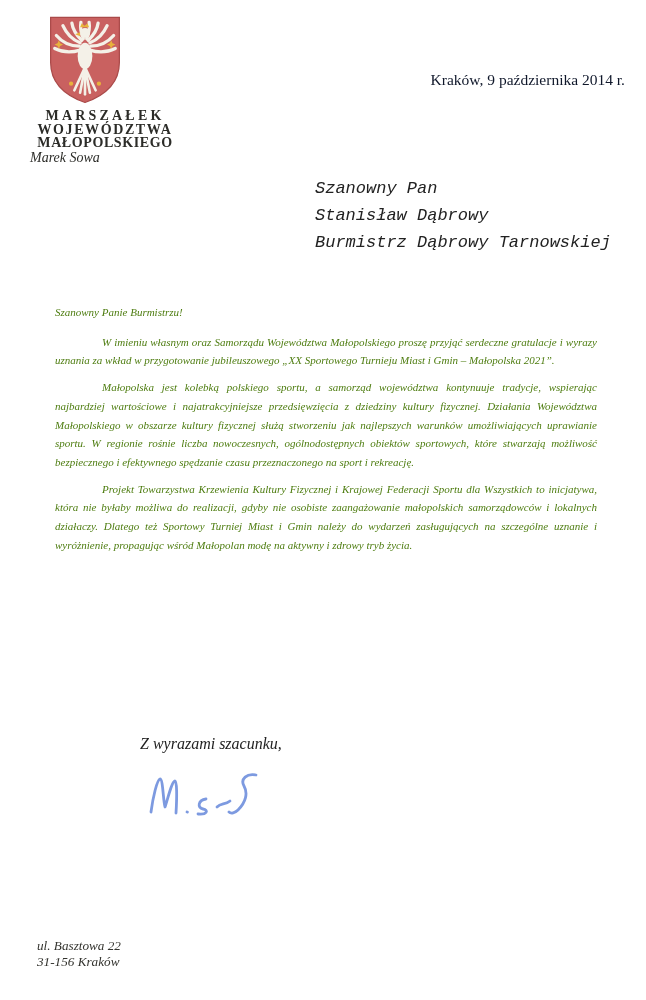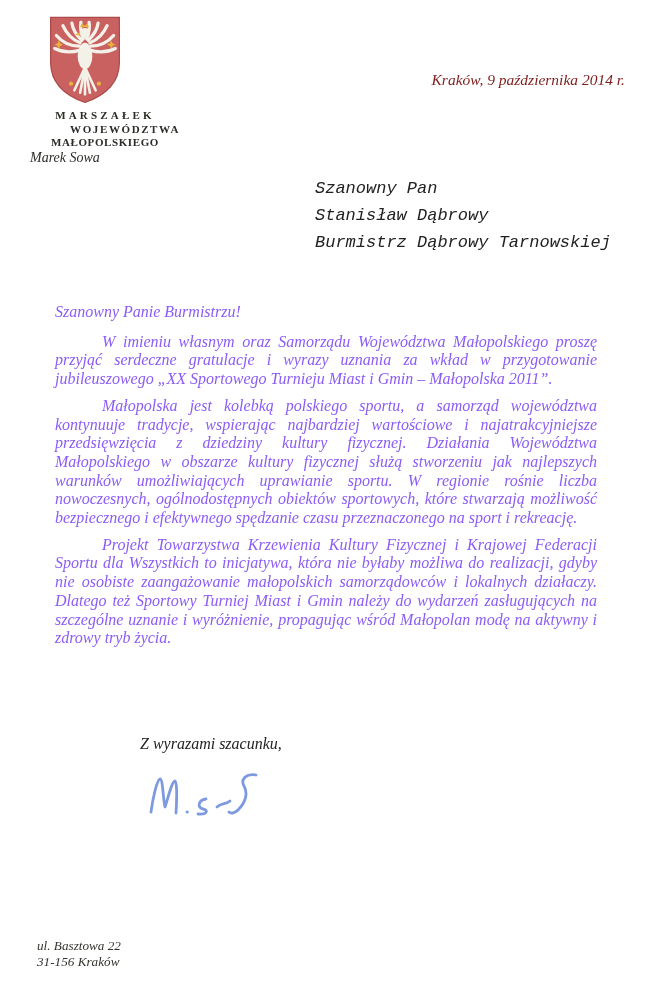--- a/index.html
+++ b/index.html
@@ -6,44 +6,44 @@
   body{
     width:646px;height:1000px;background:#ffffff;position:relative;
     font-family:"Liberation Serif", serif;color:#24241f;overflow:hidden;
   }
   .page{position:absolute;inset:0;background:#ffffff;}
 
   
   .emblem{position:absolute;left:44px;top:15px;width:82px;height:90px;}
   .office-block{
     position:absolute;left:30px;top:109px;width:150px;text-align:center;
-    font-size:11px;font-weight:bold;color:#2c2c28;line-height:13.5px;
+    font-size:14px;font-weight:bold;color:#2c2c28;line-height:13.5px;
   }
   .office-line1{letter-spacing:3.2px;}
-  .office-line2{letter-spacing:1.6px;text-align:right;}
+  .office-line2{letter-spacing:1.6px;}
   .office-line3{letter-spacing:0.6px;}
   .official-name{
     position:absolute;left:30px;top:150px;width:150px;text-align:left;
     font-style:italic;font-size:14px;color:#2c2c28;font-weight:normal;
   }
 
   
   .dateline{
     position:absolute;right:21px;top:71px;
-    font-style:italic;font-size:15.5px;color:#7f1d1d;
+    font-size:15.5px;color:#0f172a;
   }
   .addressee{
     position:absolute;left:315px;top:175px;
     font-style:italic;font-size:17px;line-height:27px;color:#222;font-family:Liberation Mono, monospace;
   }
 
   
   .letter-body{
     position:absolute;left:55px;top:303px;width:542px;
-    font-style:italic;font-size:16px;line-height:18.7px;color:#8b5cf6;
+    font-style:italic;font-size:11px;line-height:18.7px;color:#4d7c0f;
   }
   .salutation{margin:0 0 11px 0;}
   .letter-body p.para{
     margin:0 0 8px 0;text-align:justify;text-indent:47px;
   }
 
   
   .closing{
     position:absolute;left:140px;top:735px;
     font-style:italic;font-size:16px;color:#222;
@@ -107,21 +107,21 @@
   <div class="dateline">Kraków, 9 października 2014 r.</div>
 
   <div class="addressee">
     <div>Szanowny Pan</div>
     <div>Stanisław Dąbrowy</div>
     <div>Burmistrz Dąbrowy Tarnowskiej</div>
   </div>
 
   <div class="letter-body">
     <p class="salutation">Szanowny Panie Burmistrzu!</p>
-    <p class="para">W imieniu własnym oraz Samorządu Województwa Małopolskiego proszę przyjąć serdeczne gratulacje i wyrazy uznania za wkład w przygotowanie jubileuszowego „XX Sportowego Turnieju Miast i Gmin – Małopolska 2011”.</p>
+    <p class="para">W imieniu własnym oraz Samorządu Województwa Małopolskiego proszę przyjąć serdeczne gratulacje i wyrazy uznania za wkład w przygotowanie jubileuszowego „XX Sportowego Turnieju Miast i Gmin – Małopolska 2021”.</p>
     <p class="para">Małopolska jest kolebką polskiego sportu, a samorząd województwa kontynuuje tradycje, wspierając najbardziej wartościowe i najatrakcyjniejsze przedsięwzięcia z dziedziny kultury fizycznej. Działania Województwa Małopolskiego w obszarze kultury fizycznej służą stworzeniu jak najlepszych warunków umożliwiających uprawianie sportu. W regionie rośnie liczba nowoczesnych, ogólnodostępnych obiektów sportowych, które stwarzają możliwość bezpiecznego i efektywnego spędzanie czasu przeznaczonego na sport i rekreację.</p>
     <p class="para">Projekt Towarzystwa Krzewienia Kultury Fizycznej i Krajowej Federacji Sportu dla Wszystkich to inicjatywa, która nie byłaby możliwa do realizacji, gdyby nie osobiste zaangażowanie małopolskich samorządowców i lokalnych działaczy. Dlatego też Sportowy Turniej Miast i Gmin należy do wydarzeń zasługujących na szczególne uznanie i wyróżnienie, propagując wśród Małopolan modę na aktywny i zdrowy tryb życia.</p>
   </div>
 
   <div class="closing">Z wyrazami szacunku,</div>
   <svg class="signature" viewBox="0 0 160 60" xmlns="http://www.w3.org/2000/svg" aria-hidden="true">
     <g fill="none" stroke-width="2.8" stroke-linecap="round" stroke-linejoin="round">
       <path d="M8,46 C10,31 14,14 17,13 C20,13 20,33 22,41 C25,32 29,15 32,15 C34,15 34,31 33,47" stroke="#7d9ae0"></path>
       <path d="M44,46 l0.4,0.1" stroke="#7d9ae0"></path>
       <path d="M63,33 C55,34 54,42 60,43 C66,44 64,49 55,48" stroke="#7d9ae0"></path>

